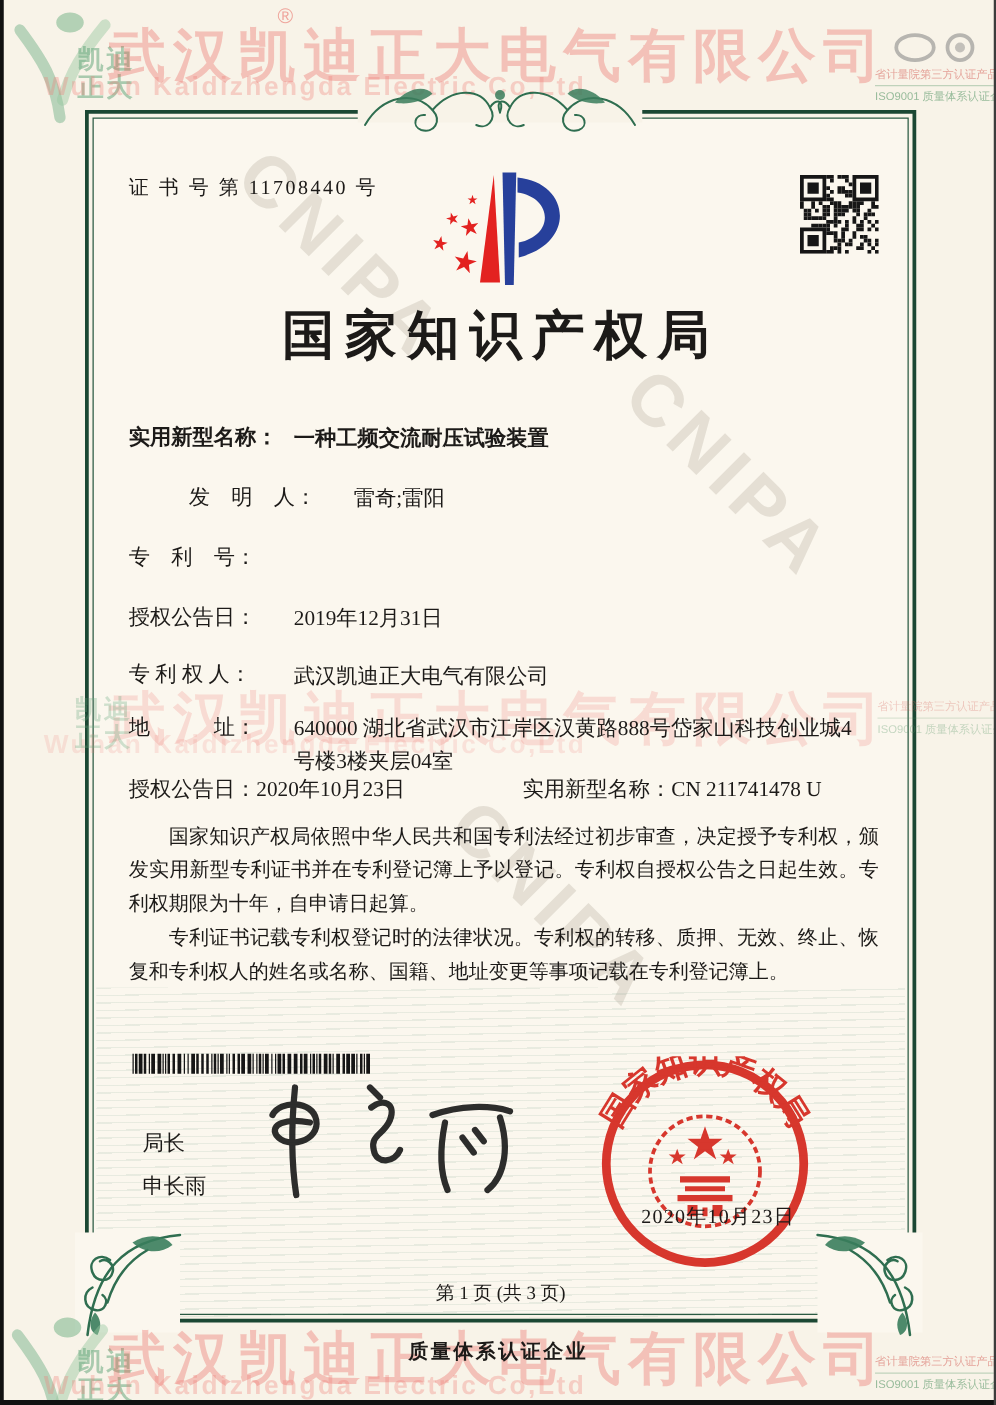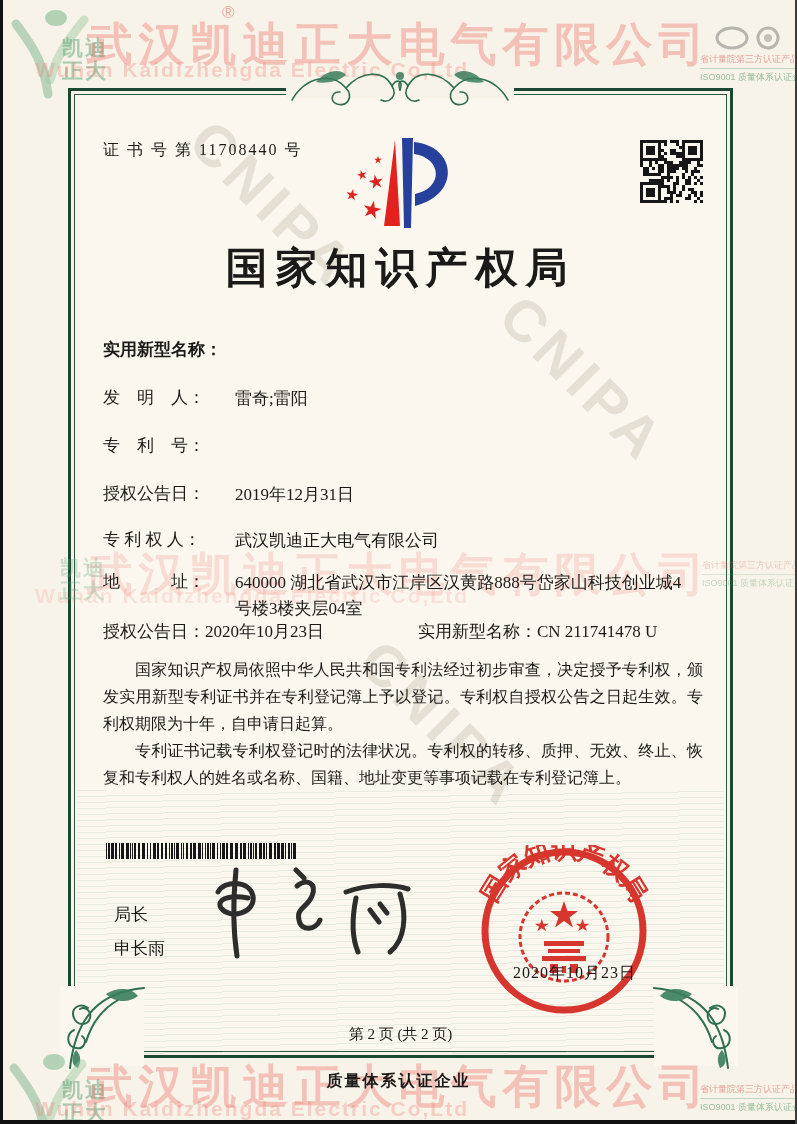--- a/index.html
+++ b/index.html
@@ -376,22 +376,23 @@
       <rect x="48" y="6" width="9" height="9" fill="#161616"></rect>
       <rect x="0" y="42" width="21" height="21" fill="#161616"></rect>
       <rect x="3" y="45" width="15" height="15" fill="#fbf7ee"></rect>
       <rect x="6" y="48" width="9" height="9" fill="#161616"></rect>
     </svg>
 
   <div class="content title">国家知识产权局</div>
 
   <div class="content field-row" style="top:338px;font-weight:bold;">
     <span class="field-label">实用新型名称：</span>
-  </div>
-  <div class="content field-row" style="top:386px;">
+    <span class="field-value">一种工频交流耐压试验装置</span>
+  </div>
+  <div class="content field-row" style="top:386px;margin-left:48px;">
     <span class="field-label">发　明　人：</span>
     <span class="field-value">雷奇;雷阳</span>
   </div>
   <div class="content field-row" style="top:434px;">
     <span class="field-label">专　利　号：</span>
   </div>
   <div class="content field-row" style="top:482px;">
     <span class="field-label">授权公告日：</span>
     <span class="field-value">2019年12月31日</span>
   </div>
@@ -569,19 +570,19 @@
         <rect x="70" y="104" width="32" height="4"></rect>
         <rect x="64" y="111" width="44" height="5"></rect>
         <rect x="72" y="119" width="8" height="9"></rect>
         <rect x="92" y="119" width="8" height="9"></rect>
         <rect x="84" y="121" width="4" height="7"></rect>
       </g>
     </g>
   </svg>
   <div class="content seal-date">2020年10月23日</div>
 
-  <div class="content page-info">第 2 页 (共 2 页)</div>
+  <div class="content page-info">第 1 页 (共 3 页)</div>
   <div class="content continuation">质量体系认证企业</div>
 
   <div class="edge left"></div>
   <div class="edge bottom"></div>
   <div class="edge right"></div>
 </div>
 
 </body></html>

